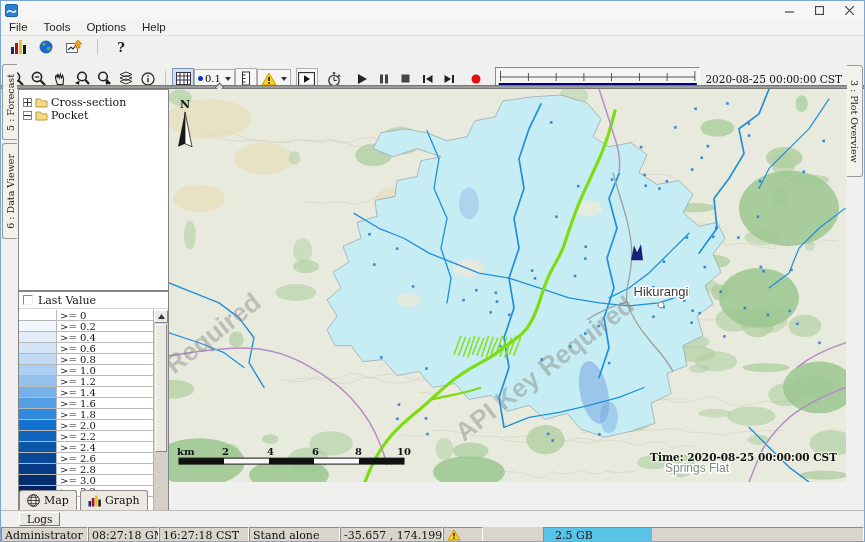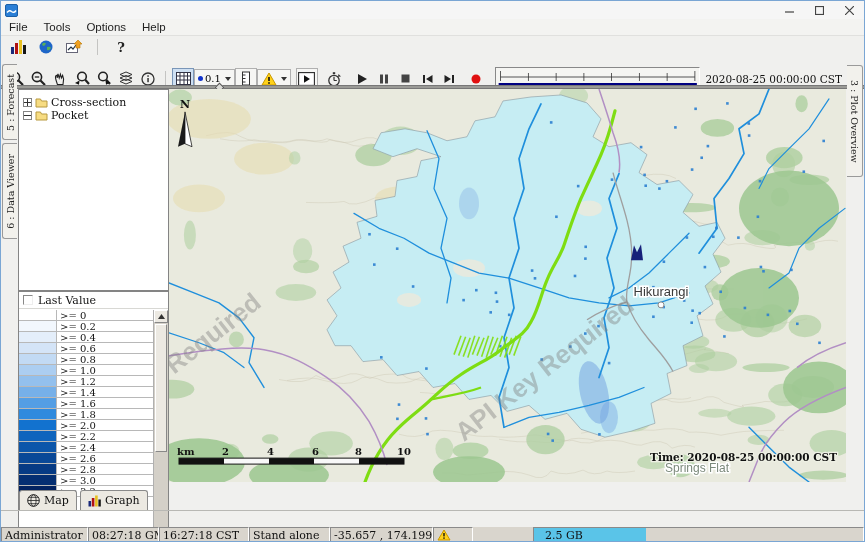--- a/index.html
+++ b/index.html
@@ -689,26 +689,31 @@
       <svg width="13" height="12">
           <rect x="0.5" y="6" width="2.6" height="5.5" fill="#1a2a7a"></rect>
           <rect x="3.8" y="3" width="2.6" height="8.5" fill="#b01212"></rect>
           <rect x="7.1" y="0.5" width="2.6" height="11" fill="#e8c020"></rect>
           <rect x="10.4" y="4.5" width="2.4" height="7" fill="#161616"></rect>
         </svg>
       <span>Graph</span>
     </div>
   </div>
 
+  <div class="logsrow">
+    <div class="logsbtn">
+        <span>Logs</span>
+      </div>
+  </div>
 
   <div class="statusbar">
     <div class="scell" style="width:87px;flex:none;">Administrator</div>
     <div class="scell" style="width:71px;flex:none;">08:27:18 GMT</div>
     <div class="scell" style="width:90px;flex:none;">16:27:18 CST</div>
-    <div class="scell" style="width:81px;flex:none;">Stand alone</div>
+    <div class="scell" style="width:91px;flex:none;">Stand alone</div>
     <div class="scell" style="width:103px;flex:none;">-35.657 , 174.199</div>
     <div class="scell" style="width:40px;flex:none;">
       <svg width="14" height="12">
           <path d="M7,1 L13,11 H1 Z" fill="#ffd21a" stroke="#c99700"></path>
           <rect x="6.3" y="4" width="1.4" height="3.4" fill="#111"></rect>
           <rect x="6.3" y="8.4" width="1.4" height="1.4" fill="#111"></rect>
         </svg>
     </div>
     <div class="scell" style="width:60px;flex:none;margin-top:16px;">0.0 MB/s</div>
     <div class="scell" style="flex:1;padding-left:11px;">

